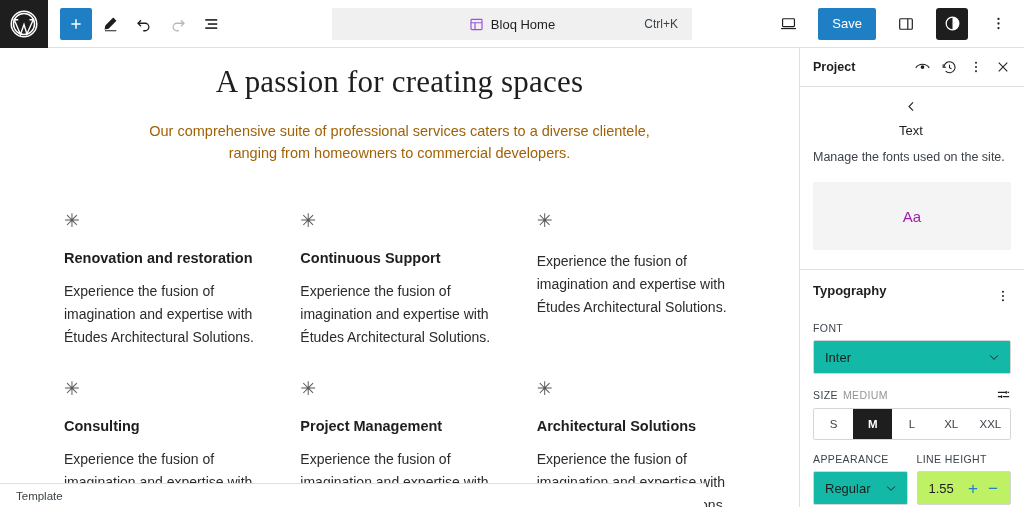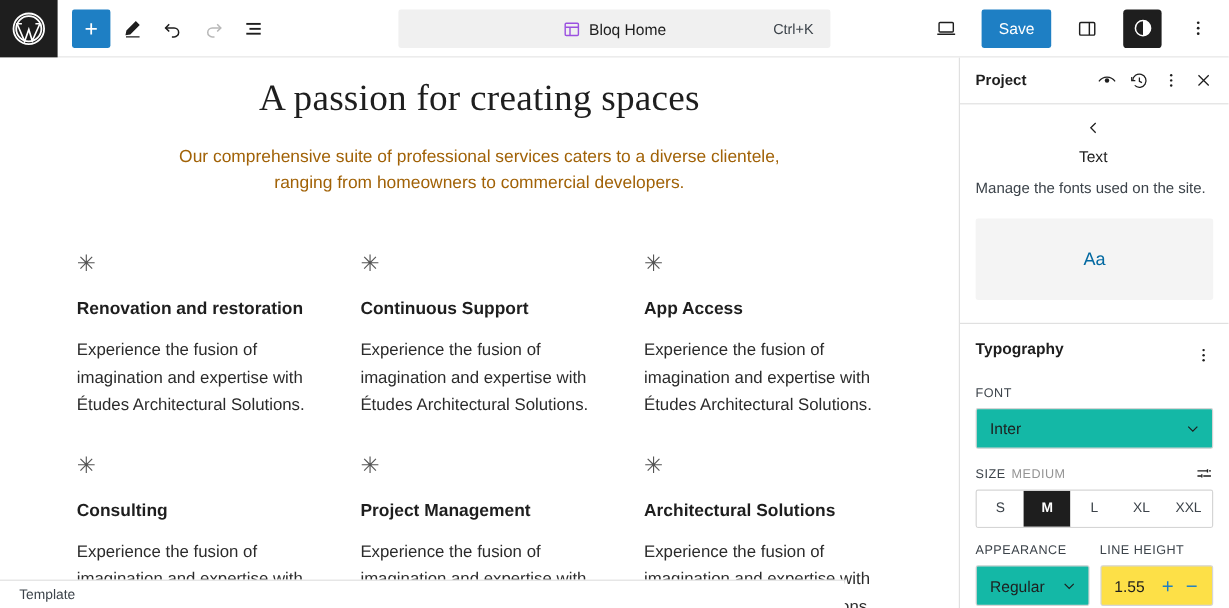--- a/index.html
+++ b/index.html
@@ -130,21 +130,21 @@
   }
   .sb-nav-label { font-size: 13px; color: #1e1e1e; }
   .sb-desc { font-size: 12.5px; color: #3c434a; padding: 6px 13px 0 13px; line-height: 1.45; }
 
   .font-preview {
     margin: 16px 13px 0 13px;
     height: 68px; background: #f4f4f4;
     display: flex; align-items: center; justify-content: center;
     border-radius: 2px;
   }
-  .font-preview span { font-size: 15px; color: #0369a1; }
+  .font-preview span { font-size: 15px; color: #a21caf; }
 
   .sb-divider { height: 1px; background: #e0e0e0; margin: 19px 0 0 0; }
 
   .section-head {
     display: flex; align-items: flex-start;
     padding: 13px 8px 0 13px;
   }
   .section-title { font-size: 13px; font-weight: bold; color: #1e1e1e; }
   .section-head .sb-icon-btn { margin-left: auto; }
 
@@ -172,21 +172,21 @@
     flex: 1; display: flex; align-items: center; justify-content: center;
     font-size: 11.5px; color: #3c434a; cursor: pointer; background: #fff;
   }
   .seg-item.active { background: #1e1e1e; color: #fff; font-weight: bold; }
 
   .row2 { display: flex; gap: 9px; padding: 0 13px; margin-top: 13px; }
   .row2 > div { flex: 1; min-width: 0; }
   .stepper {
     height: 34px; border: 1px solid #d5d5d5; border-radius: 2px;
     display: flex; align-items: center; padding: 0 7px 0 11px;
-    background: #fde047;
+    background: #bef264;
     justify-content: space-between;
   }
   .stepper .val { font-size: 13px; color: #1e1e1e; }
   .step-btn {
     margin-left: auto; width: 20px; height: 24px; border: none; background: transparent;
     color: #1e7fc4; font-size: 17px; cursor: pointer; line-height: 1;
     display: flex; align-items: center; justify-content: center;
   }
   .step-btn + .step-btn { margin-left: 0; }
   svg { display: block; }
@@ -299,21 +299,20 @@
           </div>
 
           <div>
             <span class="card-icon">✳</span>
             <div class="card-title">Continuous Support</div>
             <div class="card-text">Experience the fusion of imagination and expertise with Études Architectural Solutions.</div>
           </div>
 
           <div>
             <span class="card-icon">✳</span>
-            <div class="card-title">App Access</div>
             <div class="card-text">Experience the fusion of imagination and expertise with Études Architectural Solutions.</div>
           </div>
 
           <div>
             <span class="card-icon">✳</span>
             <div class="card-title">Consulting</div>
             <div class="card-text">Experience the fusion of imagination and expertise with Études Architectural Solutions.</div>
           </div>
 
           <div>

